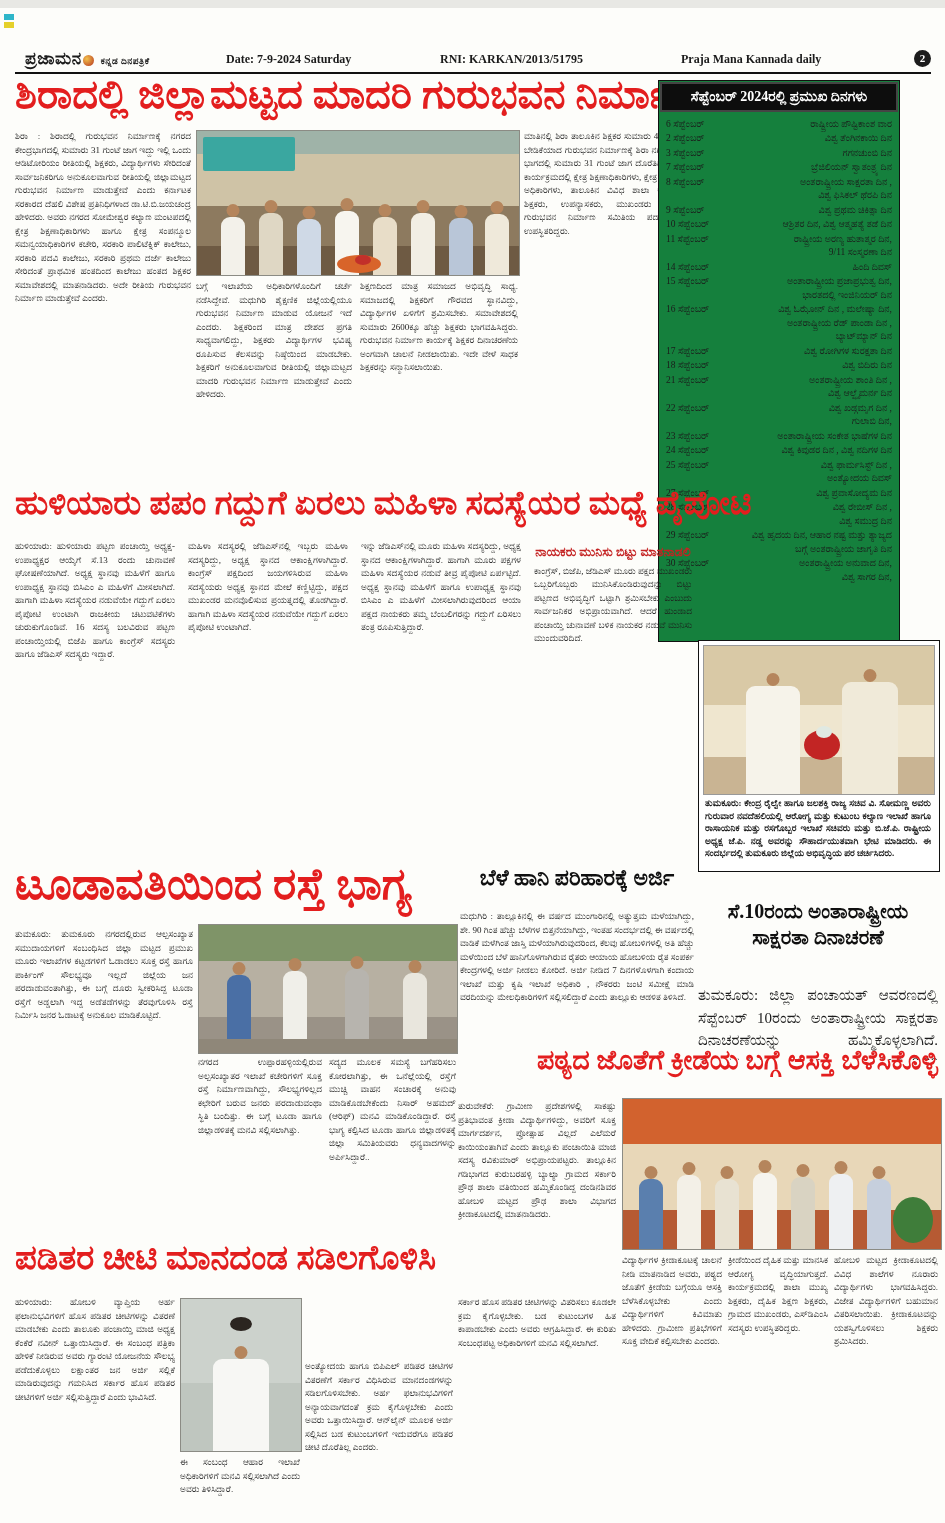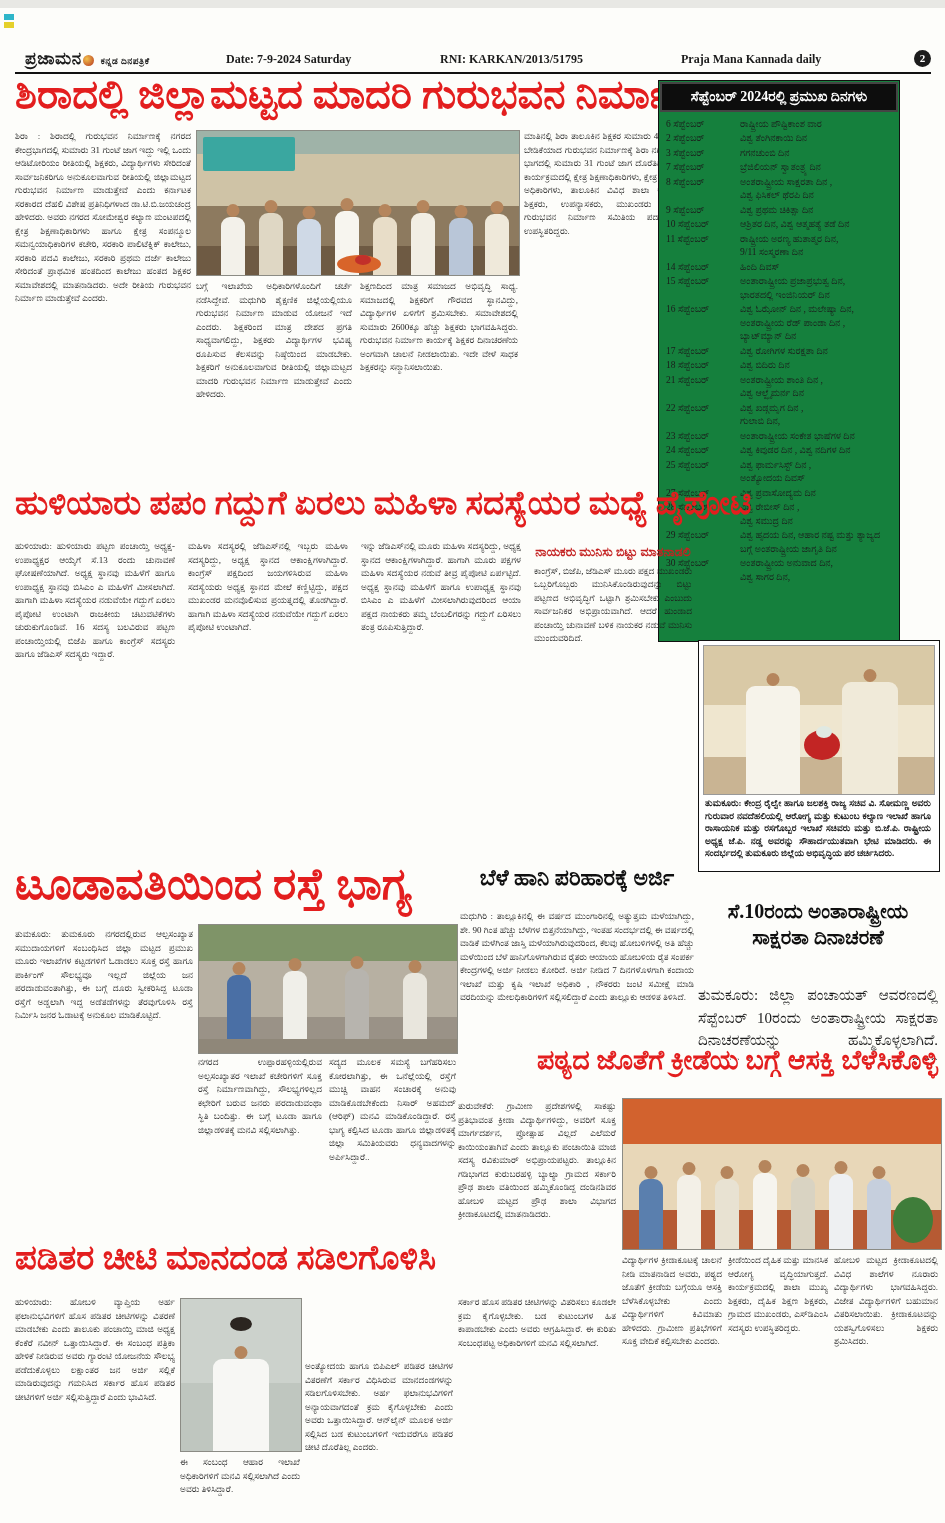--- a/index.html
+++ b/index.html
@@ -22,21 +22,21 @@
   
   .col{position:absolute;font-size:9px;line-height:1.5;text-align:justify;overflow:hidden;
        color:#1c1c1c;word-break:break-word;}
   .subhead{color:#c42222;font-weight:bold;text-align:center;font-size:12.5px;line-height:1.25;margin:5px 0 4px;}
   
   #sb-box{position:absolute;left:658px;top:72px;width:240px;height:560px;border:1.5px solid #111;background:#15803d;}
   #sb-title{background:#0d0d0d;color:#fff;font-weight:bold;font-size:14px;text-align:center;
             padding:5px 2px;border:2px solid #444;margin:1px;}
   #sb-list{padding:5px 7px;}
   .day-row{display:grid;grid-template-columns:74px 1fr;font-size:9.5px;line-height:1.42;margin-bottom:1px;}
-  .day-e{white-space:pre-line;}
+  .day-e{white-space:pre-line;text-align:right;}
   #sb-photo-box{position:absolute;left:698px;top:632px;width:240px;height:230px;border:1.5px solid #111;background:#fff;}
   #sb-caption{position:absolute;left:6px;top:156px;width:226px;height:68px;font-size:9px;line-height:1.4;
               text-align:justify;overflow:hidden;font-weight:bold;}
   
   .photo{position:absolute;border:1px solid #8b8b84;overflow:hidden;}
   .person{position:absolute;bottom:0;width:24px;border-radius:9px 9px 0 0;background:var(--c,#eee);}
   .person::before{content:"";position:absolute;top:-13px;left:50%;transform:translateX(-50%);
                   width:13px;height:13px;border-radius:50%;background:#b5855c;}
   .blob{position:absolute;border-radius:50%;}
   .print-mark{position:absolute;width:10px;height:6px;}

